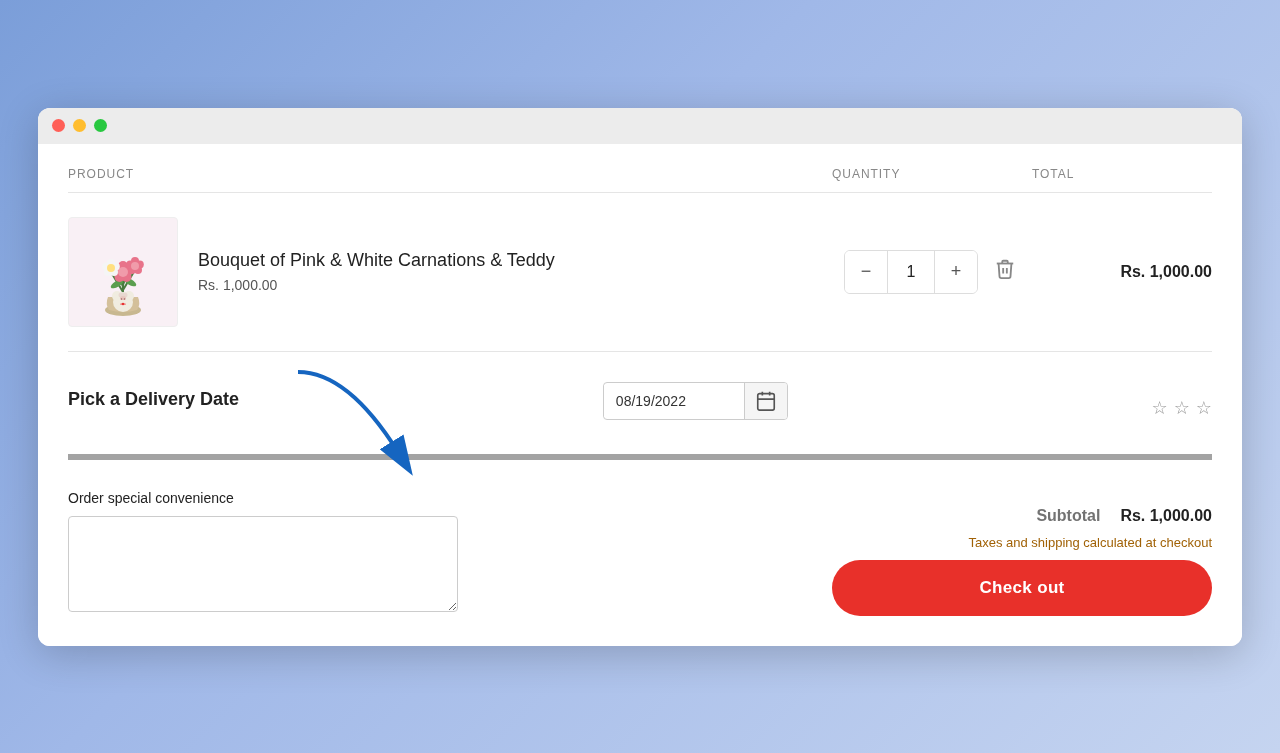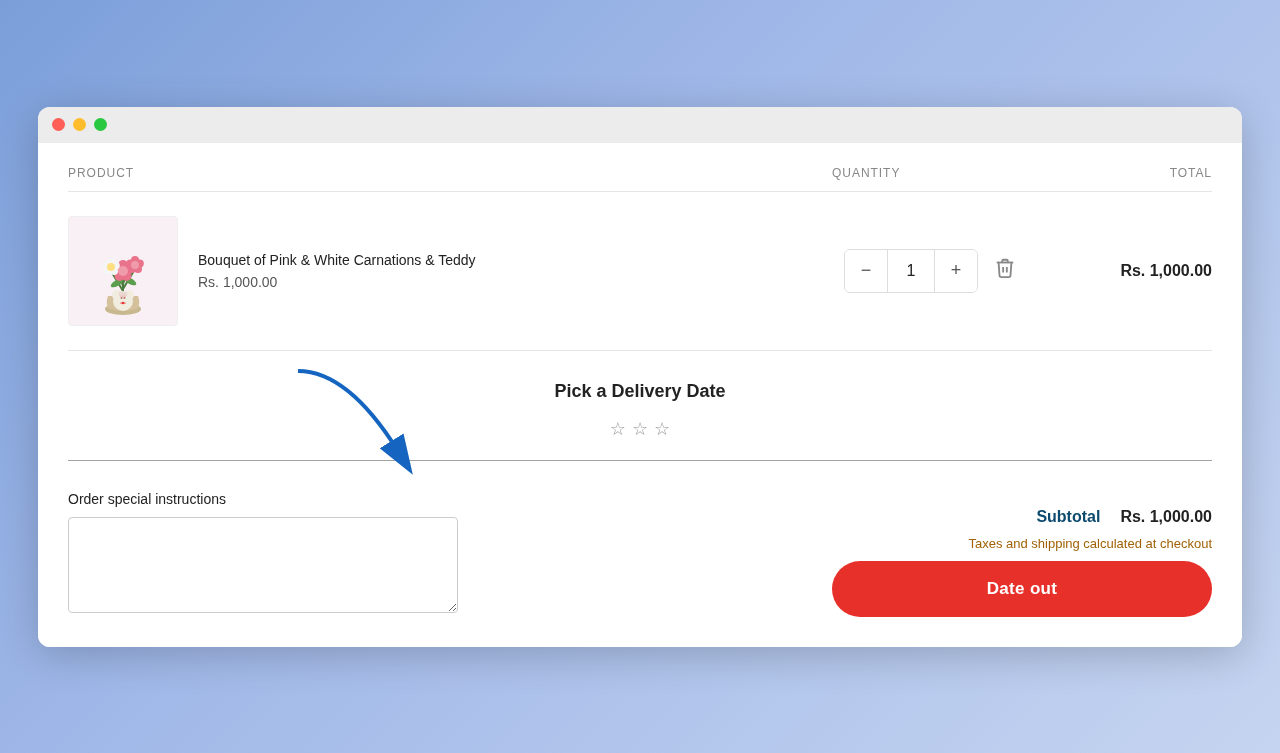--- a/index.html
+++ b/index.html
@@ -56,21 +56,21 @@
     .col-product {
       flex: 1;
     }
 
     .col-quantity {
       width: 200px;
     }
 
     .col-total {
       width: 180px;
-      text-align: right;
+      text-align: left;
     }
 
     .header-label {
       font-size: 12px;
       color: #888;
       letter-spacing: 0.08em;
       text-transform: uppercase;
       font-weight: 500;
     }
 
@@ -102,21 +102,21 @@
       position: relative;
     }
 
     .product-details {
       display: flex;
       flex-direction: column;
       gap: 6px;
     }
 
     .product-name {
-      font-size: 14px;
+      font-size: 18px;
       font-weight: 500;
       color: #222;
     }
 
     .product-price {
       font-size: 14px;
       color: #555;
     }
 
     .quantity-col {
@@ -174,23 +174,23 @@
       width: 180px;
       text-align: right;
       font-size: 16px;
       font-weight: 600;
       color: #222;
     }
 
     
     .delivery-section {
       padding: 30px 0 20px 0;
-      border-bottom: 1px solid #a3a3a3;
-      display: flex;
-      flex-direction: column;
+      border-bottom: 6px solid #a3a3a3;
+      display: flex;
+      flex-direction: row;
       align-items: center;
       position: relative;
       justify-content: space-between;
     }
 
     
     .arrow-annotation {
       position: absolute;
       top: 10px;
       left: 200px;
@@ -291,21 +291,21 @@
     }
 
     .subtotal-row {
       display: flex;
       gap: 20px;
       align-items: center;
       font-size: 16px;
     }
 
     .subtotal-label {
-      color: #0c4a6e;
+      color: #737373;
       font-weight: 600;
     }
 
     .subtotal-amount {
       color: #222;
       font-weight: 600;
     }
 
     .tax-note {
       font-size: 13px;
@@ -442,40 +442,56 @@
         <defs>
           <marker id="arrowhead" markerWidth="10" markerHeight="7" refX="3" refY="3.5" orient="auto">
             <polygon points="0 0, 10 3.5, 0 7" fill="#1565c0"></polygon>
           </marker>
         </defs>
         <path d="M30,10 Q80,10 130,90" stroke="#1565c0" stroke-width="4" fill="none" marker-end="url(#arrowhead)"></path>
       </svg>
 
       <h2 class="delivery-title">Pick a Delivery Date</h2>
 
+      <div class="date-picker-row">
+        <input type="text" class="date-input" value="08/19/2022" style="">
+        <button class="calendar-icon-btn">
+          <svg width="22" height="22" viewBox="0 0 24 24" fill="none" stroke="#555" stroke-width="1.8">
+            <rect x="3" y="4" width="18" height="18" rx="2" ry="2"></rect>
+            <line x1="16" y1="2" x2="16" y2="6"></line>
+            <line x1="8" y1="2" x2="8" y2="6"></line>
+            <line x1="3" y1="10" x2="21" y2="10"></line>
+            <line x1="8" y1="14" x2="8" y2="14" stroke-width="3"></line>
+            <line x1="12" y1="14" x2="12" y2="14" stroke-width="3"></line>
+            <line x1="16" y1="14" x2="16" y2="14" stroke-width="3"></line>
+            <line x1="8" y1="18" x2="8" y2="18" stroke-width="3"></line>
+            <line x1="12" y1="18" x2="12" y2="18" stroke-width="3"></line>
+          </svg>
+        </button>
+      </div>
 
       <div class="star-icons">
         <span>☆</span>
         <span>☆</span>
         <span>☆</span>
       </div>
 
     </div>
 
     <div class="bottom-section">
 
       <div class="instructions-section">
-        <p class="instructions-label">Order special instructions</p>
+        <p class="instructions-label">Order special convenience</p>
         <textarea class="instructions-textarea" style=""></textarea>
       </div>
 
       <div class="order-summary">
         <div class="subtotal-row">
           <span class="subtotal-label">Subtotal</span>
           <span class="subtotal-amount">Rs. 1,000.00</span>
         </div>
         <p class="tax-note">Taxes and shipping calculated at checkout</p>
-        <button class="checkout-btn">Date out</button>
+        <button class="checkout-btn">Check out</button>
       </div>
     </div>
 
   </div>
 </div>
 
 </body></html>

